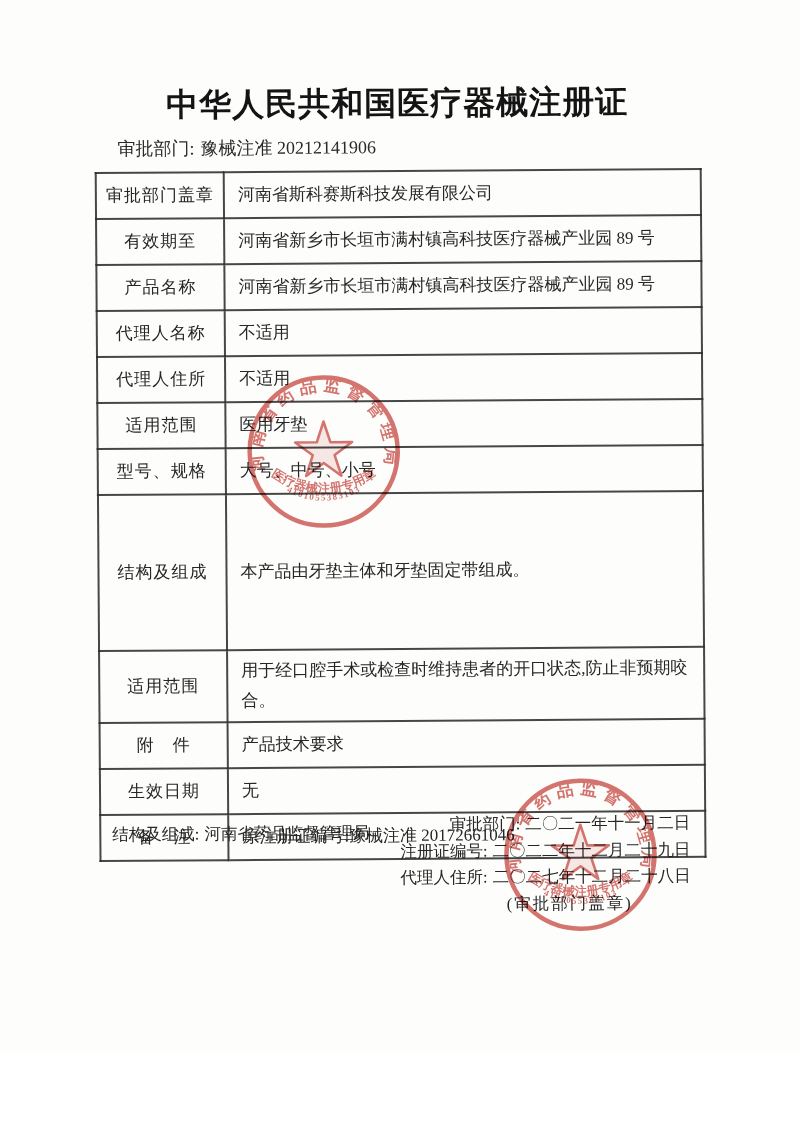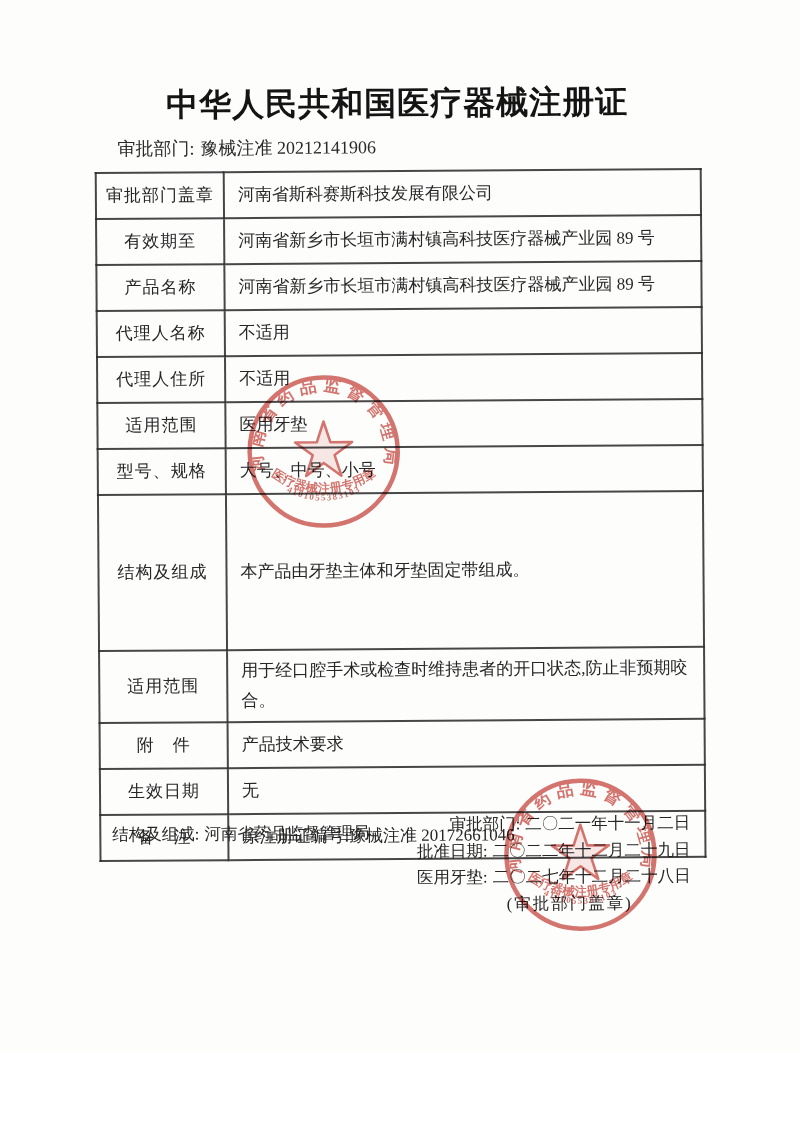--- a/index.html
+++ b/index.html
@@ -108,24 +108,24 @@
 
     <div class="dept">
       <span>结构及组成:</span><span class="val">河南省药品监督管理局</span>
     </div>
 
     <div class="dates">
       <div class="date-line">
         <span>审批部门:</span><span class="val">二〇二一年十一月二日</span>
       </div>
       <div class="date-line">
-        <span>批准日期:</span><span class="val">二〇二二年十二月二十九日</span>
+        <span>注册证编号:</span><span class="val">二〇二二年十二月二十九日</span>
       </div>
       <div class="date-line">
-        <span>医用牙垫:</span><span class="val">二〇二七年十二月二十八日</span>
+        <span>代理人住所:</span><span class="val">二〇二七年十二月二十八日</span>
       </div>
       <div class="stamp-note">(审批部门盖章)</div>
     </div>
 
     <svg class="seal seal-1" width="160" height="160" viewBox="0 0 160 160" aria-hidden="true">
       <defs>
         <path id="s1-top" d="M 22,103 A 62,62 0 1 1 138,103" fill="none"></path>
         <path id="s1-mid" d="M 26,103 A 90,90 0 0 0 134,103" fill="none"></path>
         <path id="s1-low" d="M 35,115 A 79,79 0 0 0 125,115" fill="none"></path>
       </defs>

